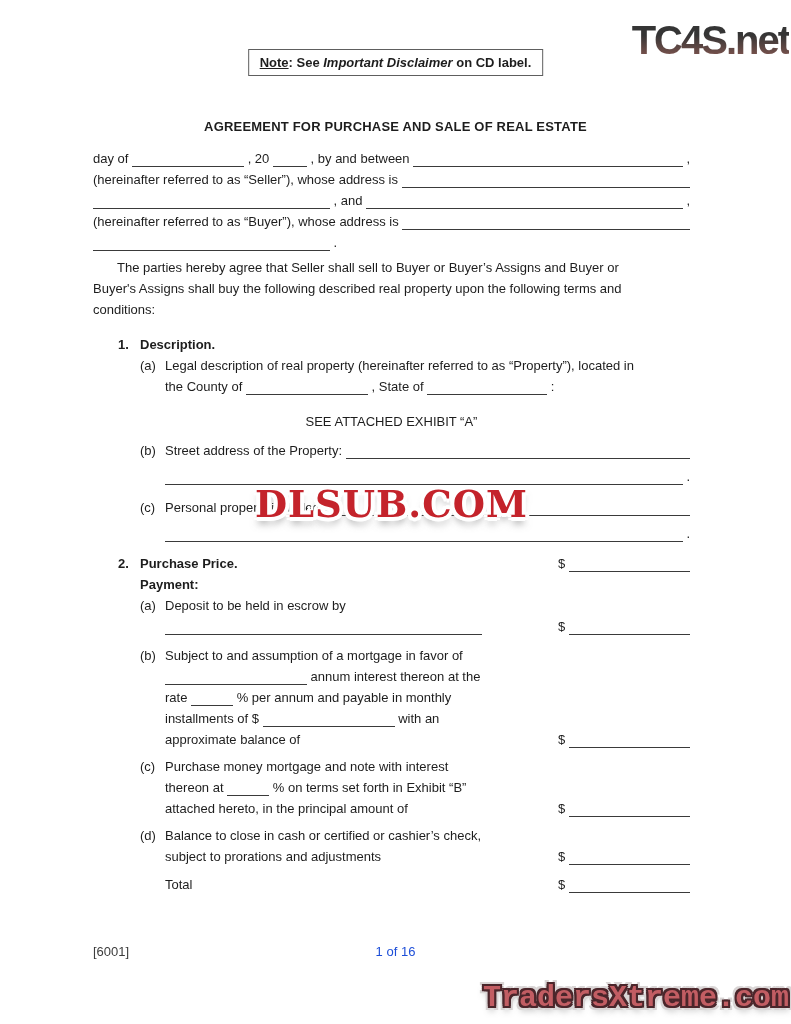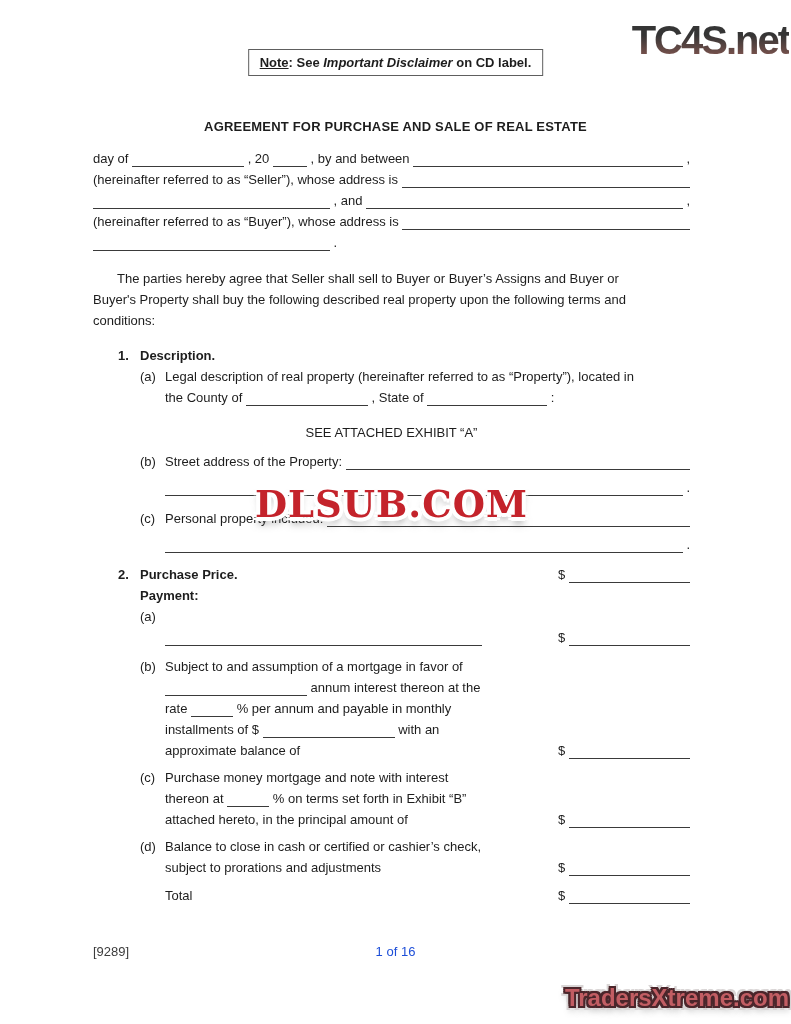--- a/index.html
+++ b/index.html
@@ -46,21 +46,21 @@
     position:absolute;left:255px;top:482px;z-index:5;
     font-family:"DejaVu Serif",serif;font-weight:700;font-size:37px;line-height:44px;letter-spacing:1px;
     color:#c4232b;
     text-shadow:
       -3px -3px 0 #fff, 3px -3px 0 #fff, -3px 3px 0 #fff, 3px 3px 0 #fff,
       -4px 0 0 #fff, 4px 0 0 #fff, 0 -4px 0 #fff, 0 4px 0 #fff,
       0 7px 7px rgba(110,110,110,.55);
   }
   .wm-traders{
     position:absolute;right:2px;top:977px;z-index:5;
-    font-family:Liberation Sans, sans-serif;font-weight:700;font-size:24px;line-height:42px;
+    font-family:Liberation Mono, monospace;font-weight:700;font-size:30px;line-height:42px;
     color:#c25d63;
     text-shadow:
       -2px -2px 0 #4b262b, 2px -2px 0 #4b262b, -2px 2px 0 #4b262b, 2px 2px 0 #4b262b,
       -2px 0 0 #4b262b, 2px 0 0 #4b262b, 0 -2px 0 #4b262b, 0 2px 0 #4b262b,
       -4px -4px 0 #d9d5d5, 4px -4px 0 #d9d5d5, -4px 4px 0 #d9d5d5, 4px 4px 0 #d9d5d5,
       0 5px 6px rgba(95,95,95,.5);
   }
 </style>
 </head>
 <body>
@@ -97,25 +97,25 @@
         <div class="line">
           <span class="seg">(hereinafter referred to as “Buyer”), whose address is </span>
           <span class="blank fill"></span>
         </div>
         <div class="line">
           <span class="blank" style="width: 237px;"></span>
           <span class="seg"> .</span>
         </div>
       </div>
     <div>
-        <div class="line" style="margin-top: 15px; padding-left: 24px;">
+        <div class="line" style="margin-top: 4px; padding-left: 24px;">
           <span class="seg">The parties hereby agree that Seller shall sell to Buyer or Buyer’s Assigns and Buyer or</span>
         </div>
         <div class="line">
-          <span class="seg">Buyer's Property shall buy the following described real property upon the following terms and</span>
+          <span class="seg">Buyer's Assigns shall buy the following described real property upon the following terms and</span>
         </div>
         <div class="line">
           <span class="seg">conditions:</span>
         </div>
       </div>
     <div>
         <div class="line" style="margin-top: 14px; padding-left: 25px;">
           <span class="seg mk b" style="width: 22px;">1.</span>
           <span class="seg b">Description.</span>
         </div>
@@ -159,20 +159,21 @@
           <span class="amt">
             <span class="seg">$ </span>
             <span class="blank fill"></span>
           </span>
         </div>
         <div class="line" style="padding-left: 47px;">
           <span class="seg b">Payment:</span>
         </div>
         <div class="line" style="padding-left: 47px;">
           <span class="seg mk" style="width: 25px;">(a)</span>
+          <span class="seg">Deposit to be held in escrow by</span>
         </div>
         <div class="line" style="padding-left: 72px;">
           <span class="blank" style="width: 317px;"></span>
           <span class="amt">
             <span class="seg">$ </span>
             <span class="blank fill"></span>
           </span>
         </div>
         <div class="line" style="margin-top: 8px; padding-left: 47px;">
           <span class="seg mk" style="width: 25px;">(b)</span>
@@ -231,18 +232,18 @@
           <span class="amt">
             <span class="seg">$ </span>
             <span class="blank fill"></span>
           </span>
         </div>
       </div>
   </div>
 
   <div class="wm-dlsub">DLSUB.COM</div>
 
-  <div class="footer-left">[9289]</div>
+  <div class="footer-left">[6001]</div>
   <div class="footer-center">1 of 16</div>
 
   <div class="wm-traders">TradersXtreme.com</div>
 
 </div>
 
 </body></html>

